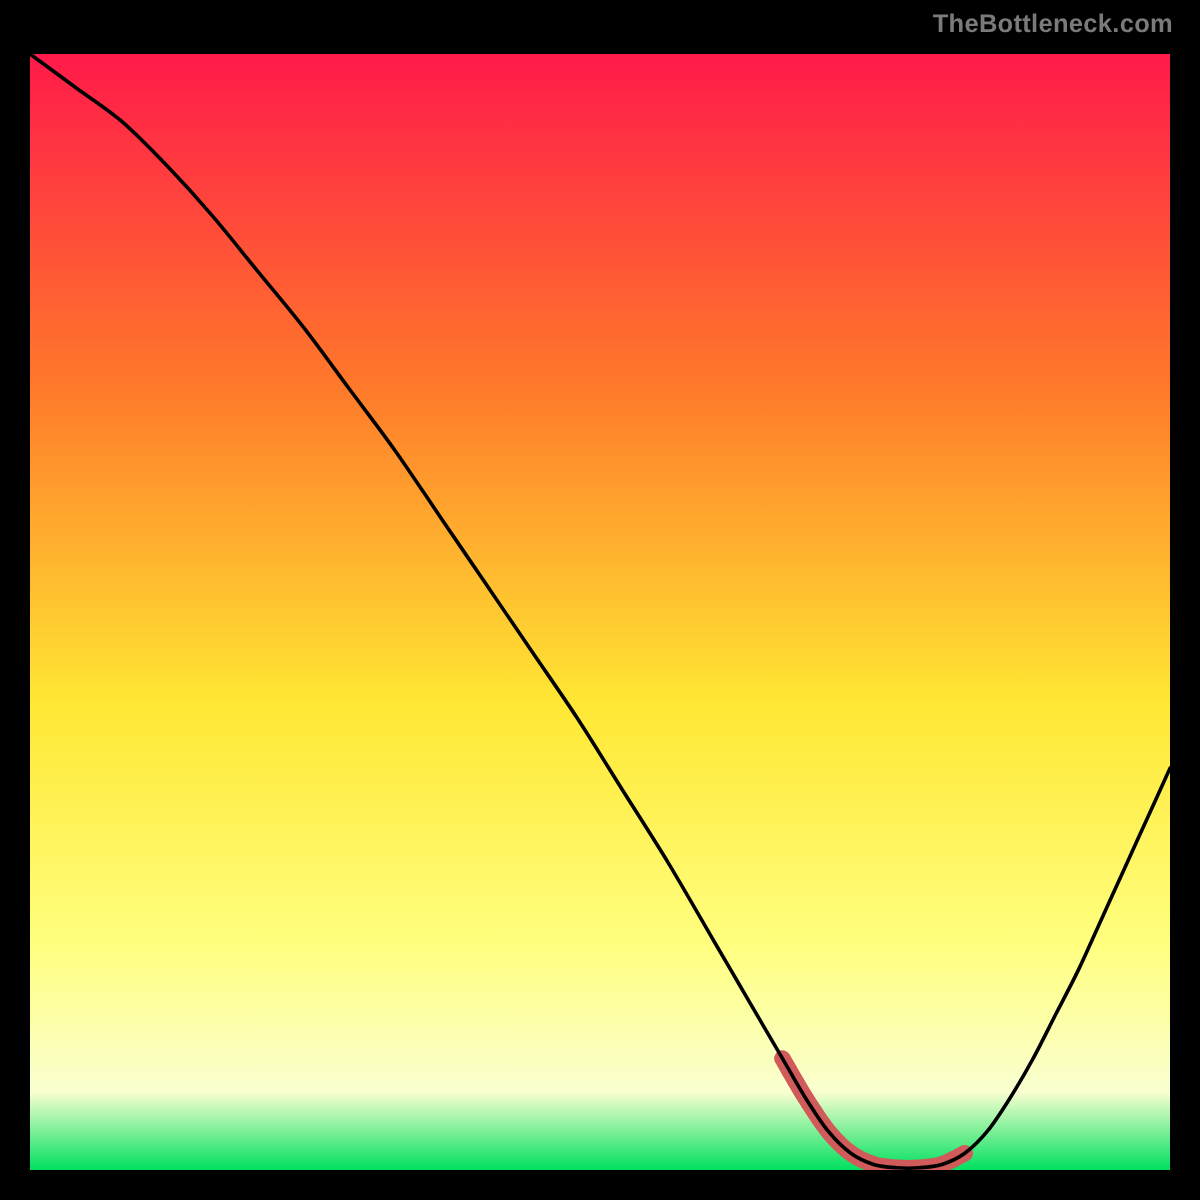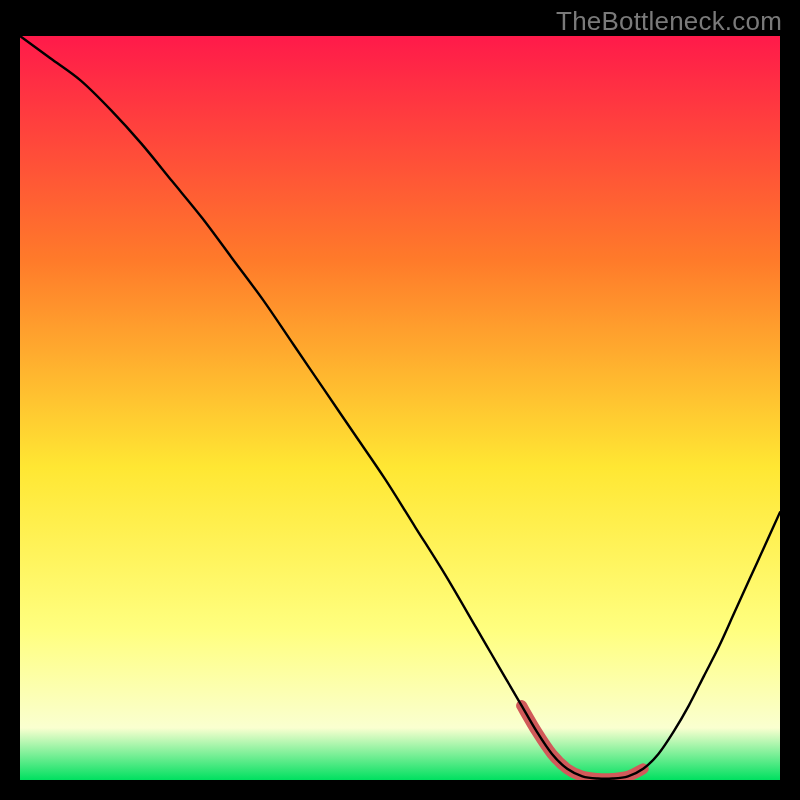--- a/index.html
+++ b/index.html
@@ -9,22 +9,22 @@
     width: 800px;
     height: 800px;
     background: #000;
   }
   .watermark {
     position: absolute;
     top: 6px;
     right: 18px;
     color: #7a7a7a;
     font-family: Arial, Helvetica, sans-serif;
-    font-size: 26px;
-    font-weight: 400;
+    font-size: 17px;
+    font-weight: 700;
     z-index: 10;
     letter-spacing: 0.2px;
   }
   .plot-frame {
     position: absolute;
     left: 20px;
     top: 36px;
     width: 760px;
     height: 744px;
     background: #000;

